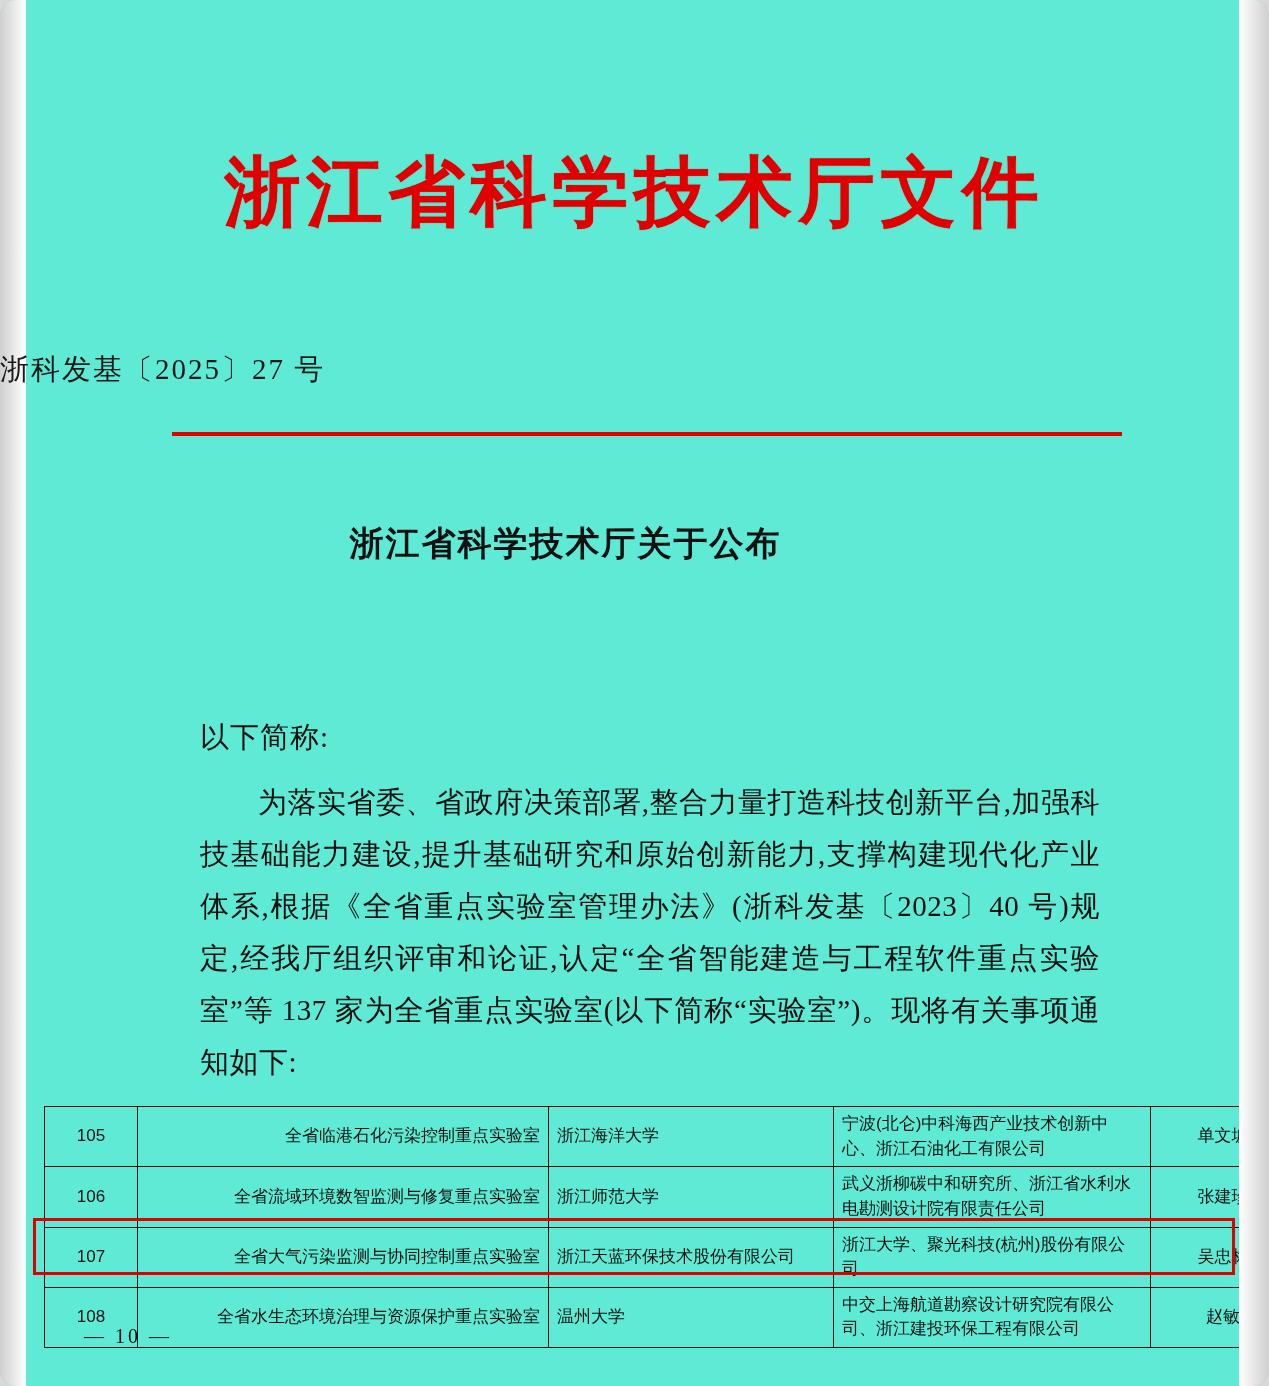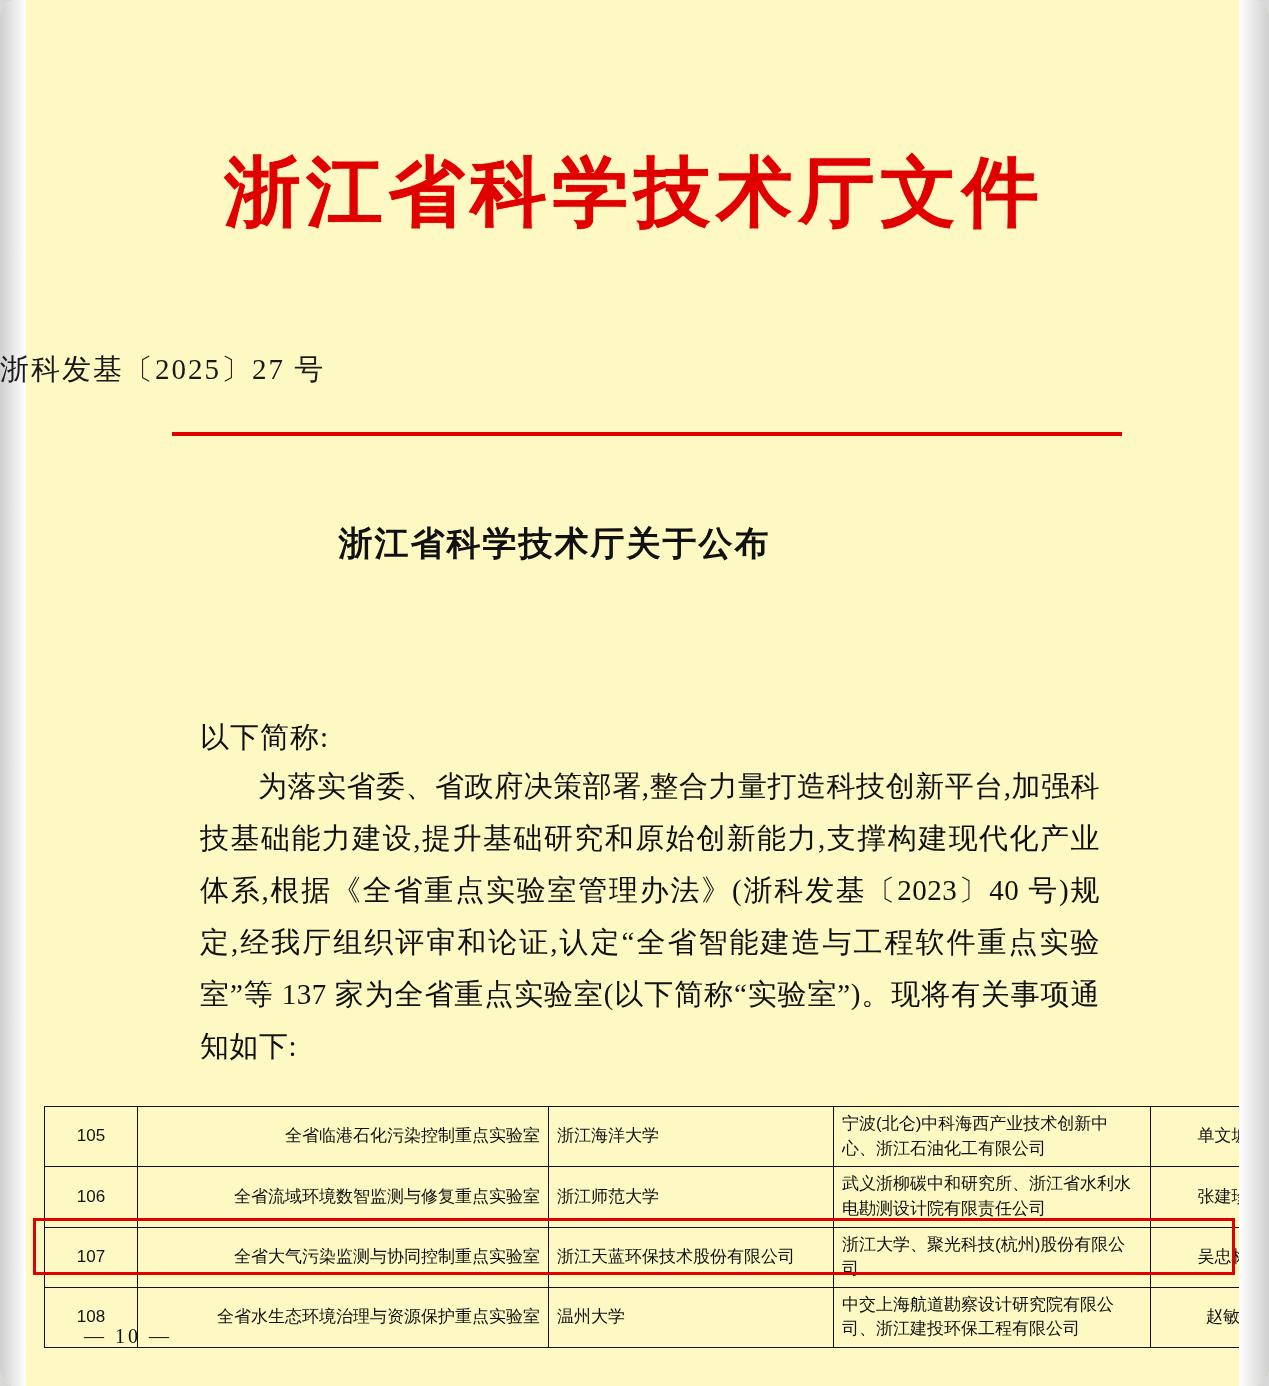--- a/index.html
+++ b/index.html
@@ -13,21 +13,21 @@
     font-family: "Liberation Serif", "DejaVu Serif", serif;
     position: relative;
     overflow: hidden;
   }
   .page {
     position: absolute;
     left: 0;
     top: 0;
     width: 1269px;
     height: 1386px;
-    background: #fef9c3;
+    background: #5eead4;
     overflow: hidden;
     border-radius: 16px;
   }
   
   .page::before {
     content: "";
     position: absolute;
     left: 0; top: 0; bottom: 0;
     width: 26px;
     background: linear-gradient(to right, #cfcfcf, #ffffff);
@@ -73,21 +73,21 @@
     top: 432px;
     left: 172px;
     width: 950px;
     height: 4px;
     background: #e00000;
   }
 
   .notice-title {
     position: absolute;
     top: 518px;
-    left: 0;
+    left: 11px;
     width: 1109px;
     text-align: center;
     font-weight: bold;
     font-size: 34px;
     color: #111;
     letter-spacing: 2px;
     line-height: 1.55;
   }
   .notice-title .line2 { display: block; }
 
@@ -95,21 +95,21 @@
     position: absolute;
     top: 718px;
     left: 200px;
     font-size: 29px;
     color: #111;
     letter-spacing: 1px;
   }
 
   .body-text {
     position: absolute;
-    top: 760px;
+    top: 776px;
     left: 200px;
     width: 900px;
     font-size: 29px;
     line-height: 52px;
     color: #111;
     text-align: justify;
     letter-spacing: 0.5px;
   }
   .body-text .indent { text-indent: 2em; display: block; }
 

